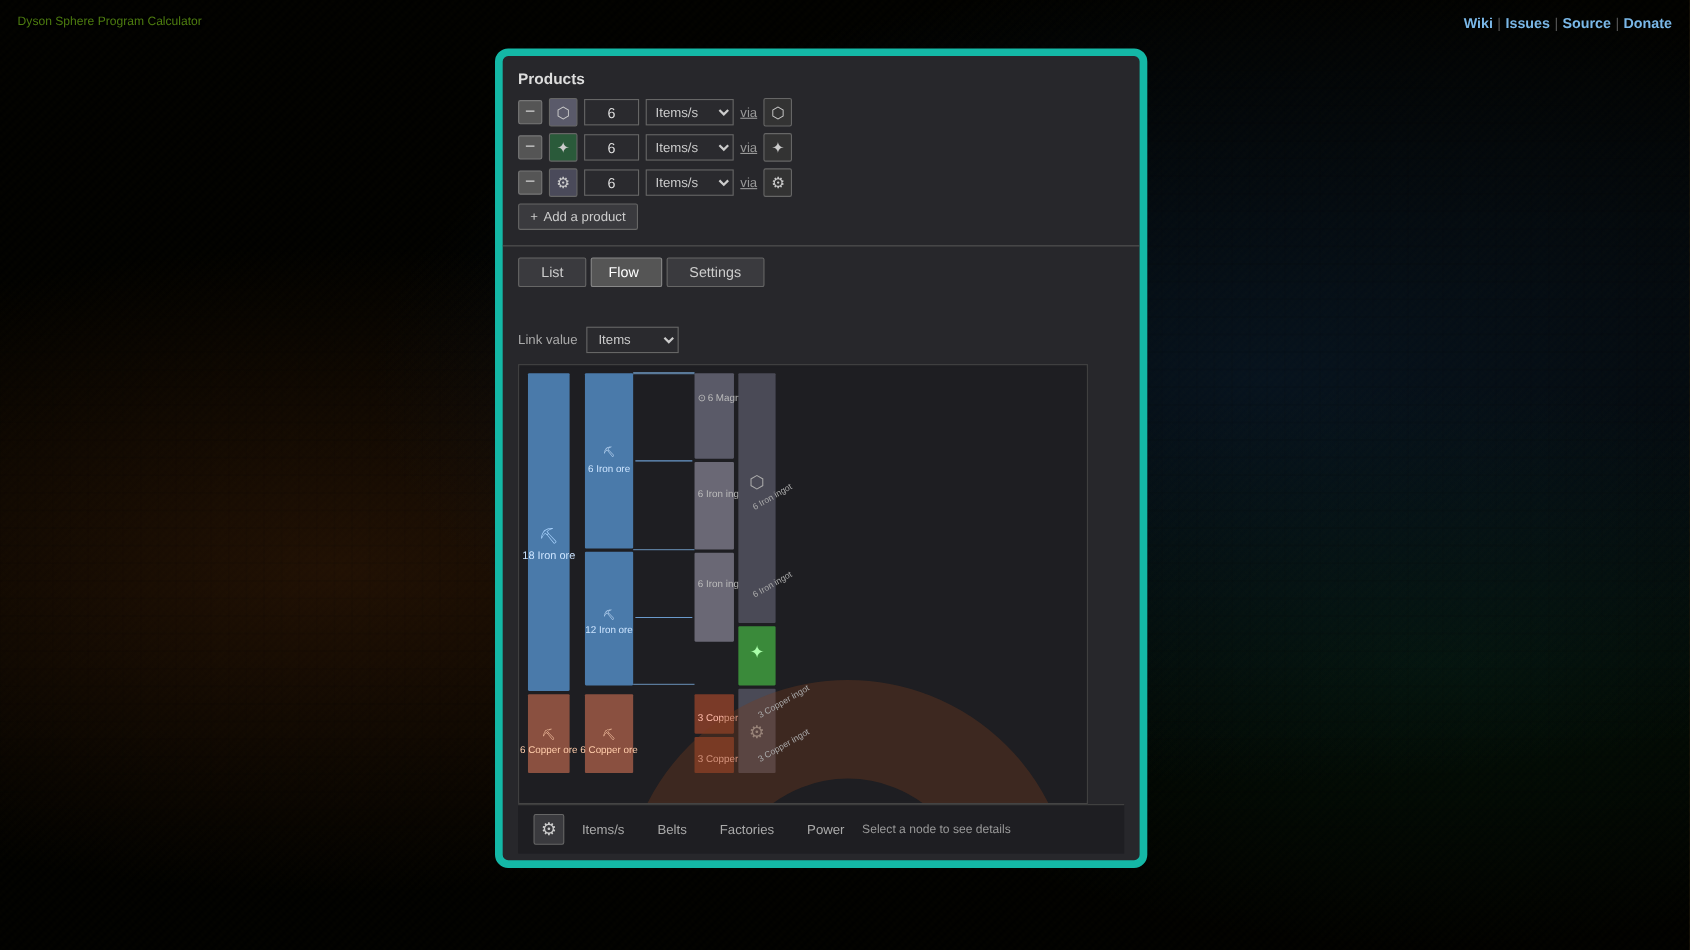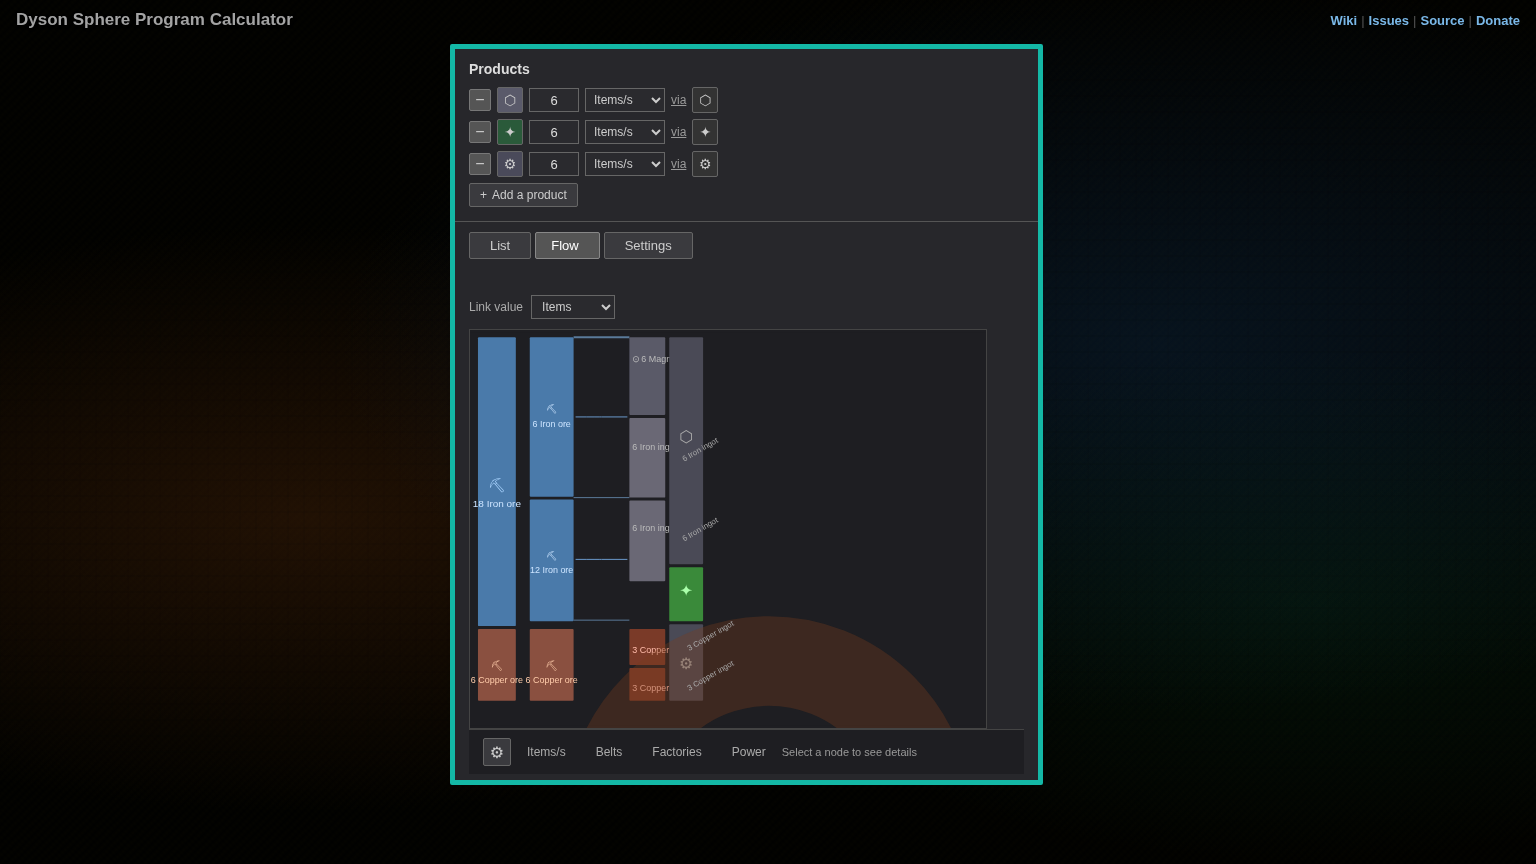--- a/index.html
+++ b/index.html
@@ -48,23 +48,23 @@
       left: 0;
       right: 0;
       height: 40px;
       display: flex;
       align-items: center;
       justify-content: space-between;
       padding: 0 16px;
       z-index: 10;
     }
     .app-title {
-      color: #a3a3a3;
-      font-size: 17px;
-      font-weight: 700;
+      color: #4d7c0f;
+      font-size: 11px;
+      font-weight: 400;
       text-shadow: 1px 1px 3px rgba(0,0,0,0.8);
     }
     .header-links {
       display: flex;
       align-items: center;
       gap: 4px;
       color: #7ab8e8;
       font-size: 13px;
     }
     .header-links a {
@@ -76,22 +76,22 @@
       color: #555;
     }
 
     
     .main-panel {
       position: absolute;
       top: 44px;
       left: 450px;
       width: 593px;
       background: rgba(40,40,44,0.97);
-      border: 5px solid #14b8a6;
-      border-radius: 2px;
+      border: 7px solid #14b8a6;
+      border-radius: 12px;
     }
 
     
     .products-section {
       padding: 12px 14px 14px;
       border-bottom: 1px solid #555;
     }
     .section-title {
       font-size: 14px;
       font-weight: 600;

